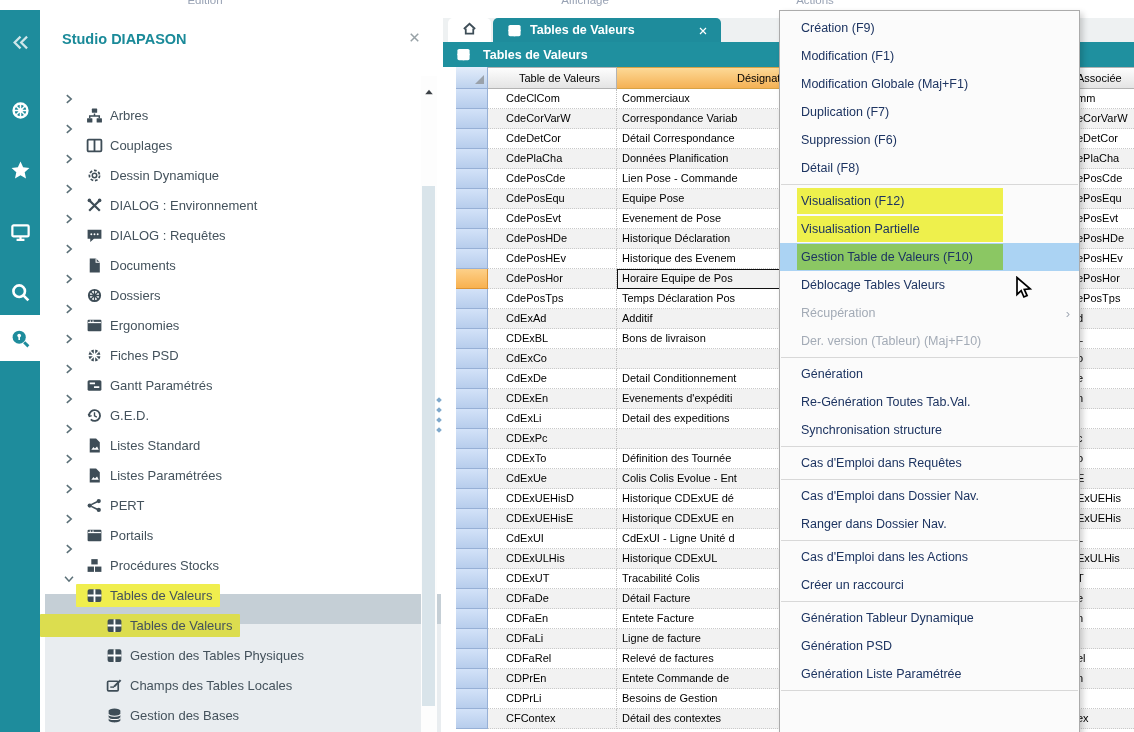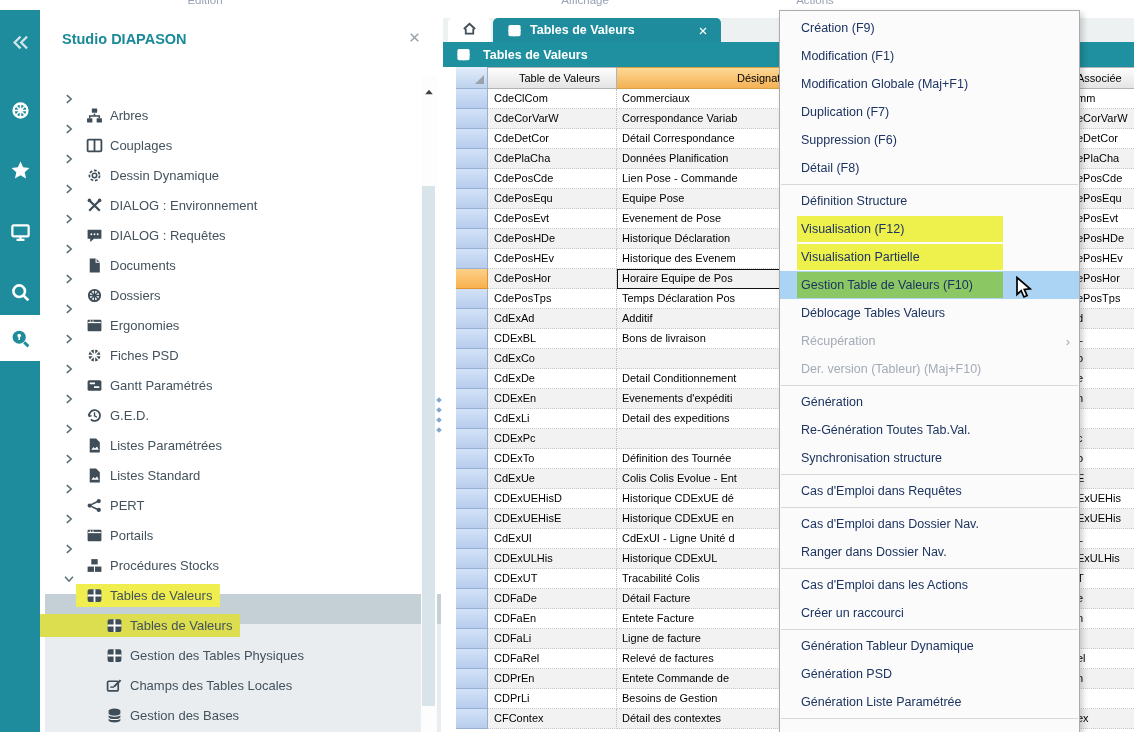--- a/index.html
+++ b/index.html
@@ -56,21 +56,21 @@
   #panelhdr .ticon svg{width:15px;height:15px;display:block;}
   #panelhdr .phtitle{font-size:12.5px;font-weight:bold;}
   
   #grid{position:absolute;left:13px;top:49px;width:700px;bottom:0;font-size:11px;color:#000;}
   .grow{display:flex;height:20px;}
   .ghead{height:22px;}
   .cell{box-sizing:border-box;overflow:hidden;white-space:nowrap;line-height:19px;}
   .c0{width:32px;flex:0 0 32px;background:linear-gradient(#d3e2f8,#b7cdec);border-bottom:1px solid #97b0d6;border-right:1px solid #97b0d6;position:relative;}
   .ghead .c0{background:linear-gradient(#e3edfb,#bdd2ee);}
   .corner-tri{position:absolute;right:3px;bottom:4px;width:0;height:0;border-left:9px solid transparent;border-bottom:9px solid #9aa2ab;}
-  .c1{width:129px;flex:0 0 129px;border-right:1px dotted #bdbdbd;border-bottom:1px dotted #c9c9c9;padding-left:6px;}
+  .c1{width:129px;flex:0 0 129px;border-right:1px dotted #bdbdbd;border-bottom:1px dotted #c9c9c9;padding-left:18px;}
   .ghead .c1{background:linear-gradient(#fdfdfd,#e4e4e4);border:1px solid #b3b3b3;border-left:none;text-align:center;padding-left:15px;line-height:21px;}
   .c2{width:455px;flex:0 0 455px;border-right:1px dotted #bdbdbd;border-bottom:1px dotted #c9c9c9;padding-left:5px;}
   .ghead .c2{background:linear-gradient(#fdd996,#f4b155);border:1px solid #d7a246;border-left:none;padding-left:120px;line-height:21px;}
   .c3{width:84px;flex:0 0 84px;border-bottom:1px dotted #c9c9c9;padding-left:5px;}
   .ghead .c3{background:linear-gradient(#fdfdfd,#e4e4e4);border-top:1px solid #b3b3b3;border-bottom:1px solid #b3b3b3;line-height:21px;}
   .grow.alt .c1,.grow.alt .c2,.grow.alt .c3{background:#f2f2f2;}
   .grow.sel .c0{background:linear-gradient(#fdd089,#f8b14f);border-bottom:1px solid #dd9434;border-right:1px solid #dd9434;}
   .grow.sel .c2{outline:1.6px solid #111;outline-offset:-1.6px;}
   
   #ctxmenu{position:absolute;left:779px;top:10px;width:301px;height:726px;background:#fbfbfb;
@@ -333,37 +333,37 @@
             <path d="M5.5 3.5L10.5 8l-5 4.5" fill="none" stroke="currentColor" stroke-width="1.8"></path>
           </svg>
         </span>
         <span class="chip">
           <span class="ticon">
             <svg viewBox="0 0 16 16">
               <path d="M3.5 1.5h6L13 5v9.5H3.5z" fill="currentColor"></path>
               <path d="M5 12l2-2.6 1.4 1.4L10.4 9 12 12z" fill="#fff"></path>
             </svg>
           </span>
-          <span class="tlabel">Listes Paramétrées</span>
+          <span class="tlabel">Listes Standard</span>
         </span>
       </div>
       <div class="titem">
         <span class="chev">
           <svg viewBox="0 0 16 16">
             <path d="M5.5 3.5L10.5 8l-5 4.5" fill="none" stroke="currentColor" stroke-width="1.8"></path>
           </svg>
         </span>
         <span class="chip">
           <span class="ticon">
             <svg viewBox="0 0 16 16">
               <path d="M3.5 1.5h6L13 5v9.5H3.5z" fill="currentColor"></path>
               <path d="M5 12l2-2.6 1.4 1.4L10.4 9 12 12z" fill="#fff"></path>
             </svg>
           </span>
-          <span class="tlabel">Listes Standard</span>
+          <span class="tlabel">Listes Paramétrées</span>
         </span>
       </div>
       <div class="titem">
         <span class="chev">
           <svg viewBox="0 0 16 16">
             <path d="M5.5 3.5L10.5 8l-5 4.5" fill="none" stroke="currentColor" stroke-width="1.8"></path>
           </svg>
         </span>
         <span class="chip">
           <span class="ticon">
@@ -752,23 +752,20 @@
     <div class="mi">
       <span class="mlabel">Duplication (F7)</span>
     </div>
     <div class="mi">
       <span class="mlabel">Suppression (F6)</span>
     </div>
     <div class="mi">
       <span class="mlabel">Détail (F8)</span>
     </div>
     <div class="msep"></div>
-    <div class="mi">
-      <span class="mlabel">Définition Structure</span>
-    </div>
     <div class="mi hl-yellow">
       <span class="chipband"></span>
       <span class="mlabel">Visualisation (F12)</span>
     </div>
     <div class="mi hl-yellow">
       <span class="chipband"></span>
       <span class="mlabel">Visualisation Partielle</span>
     </div>
     <div class="mi hover hl-green">
       <span class="chipband"></span>

